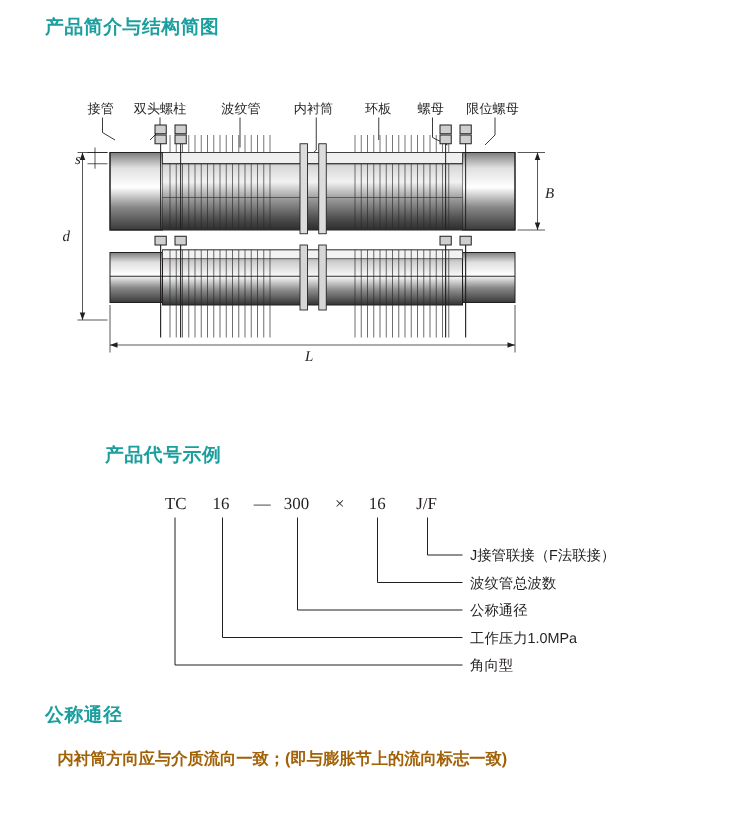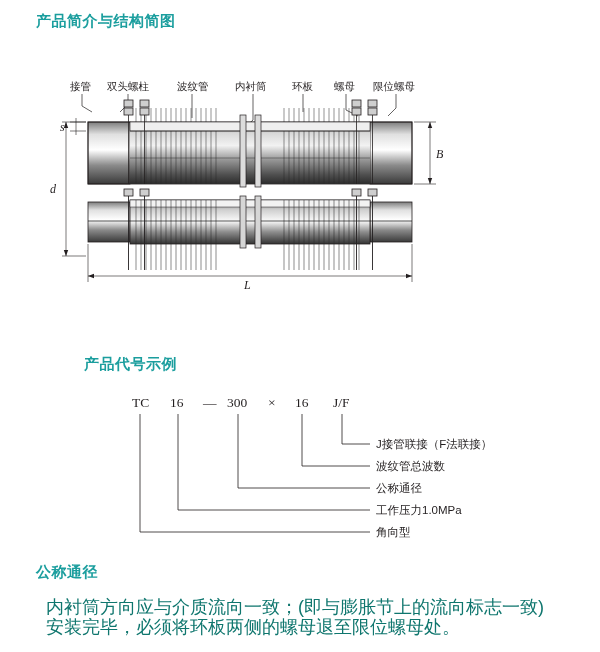--- a/index.html
+++ b/index.html
@@ -65,23 +65,24 @@
     font-size: 11.5px;
     fill: #231f20;
   }
 
   
   #notes {
     position: absolute;
     left: 46px;
     top: 597px;
     width: 520px;
-    font-size: 18px;
+    font-size: 13px;
     line-height: 20px;
-    color: #0f766e;
+    color: #a16207;
+    font-weight: bold;
   }
   #notes div { white-space: nowrap; }
 </style>
 </head>
 <body>
 
 <div id="title-1" class="section-title">产品简介与结构简图</div>
 
 <div id="drawing">
 <svg width="520" height="230" viewBox="0 0 520 230" xmlns="http://www.w3.org/2000/svg">
@@ -319,14 +320,13 @@
   <text class="code-desc" x="336" y="100">公称通径</text>
   <text class="code-desc" x="336" y="122">工作压力1.0MPa</text>
   <text class="code-desc" x="336" y="144">角向型</text>
 </svg>
 </div>
 
 <div id="title-3" class="section-title">公称通径</div>
 
 <div id="notes">
   <div>内衬筒方向应与介质流向一致；(即与膨胀节上的流向标志一致)</div>
-  <div>安装完毕，必须将环板两侧的螺母退至限位螺母处。</div>
 </div>
 
 </body></html>

